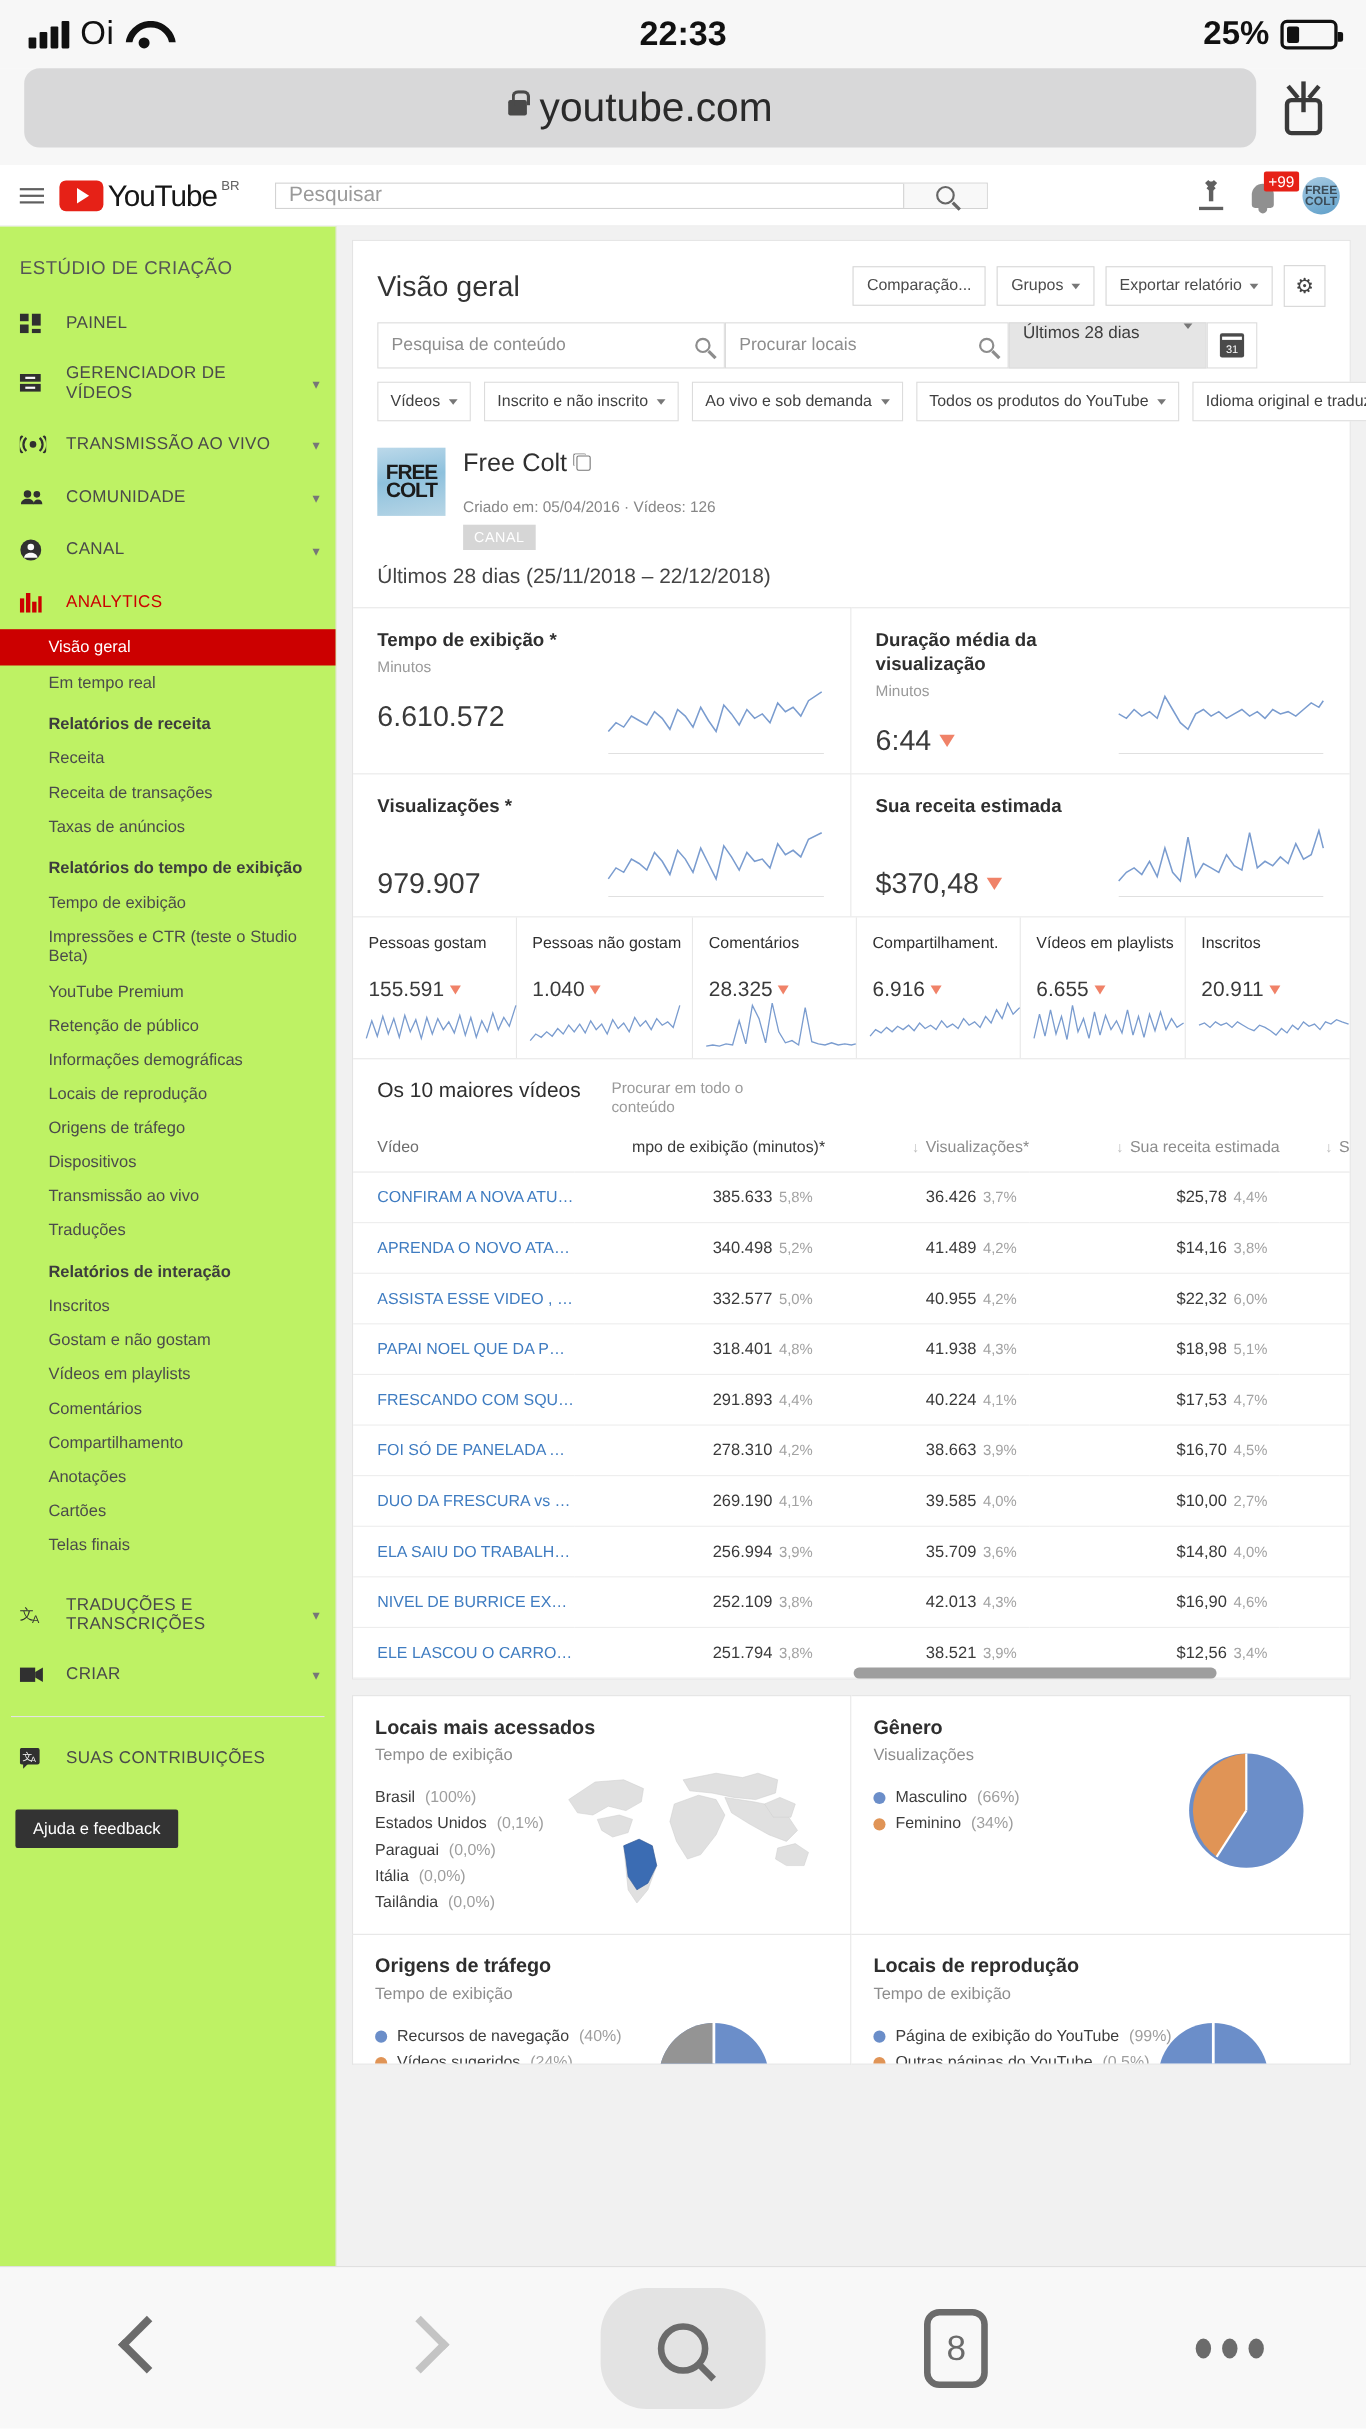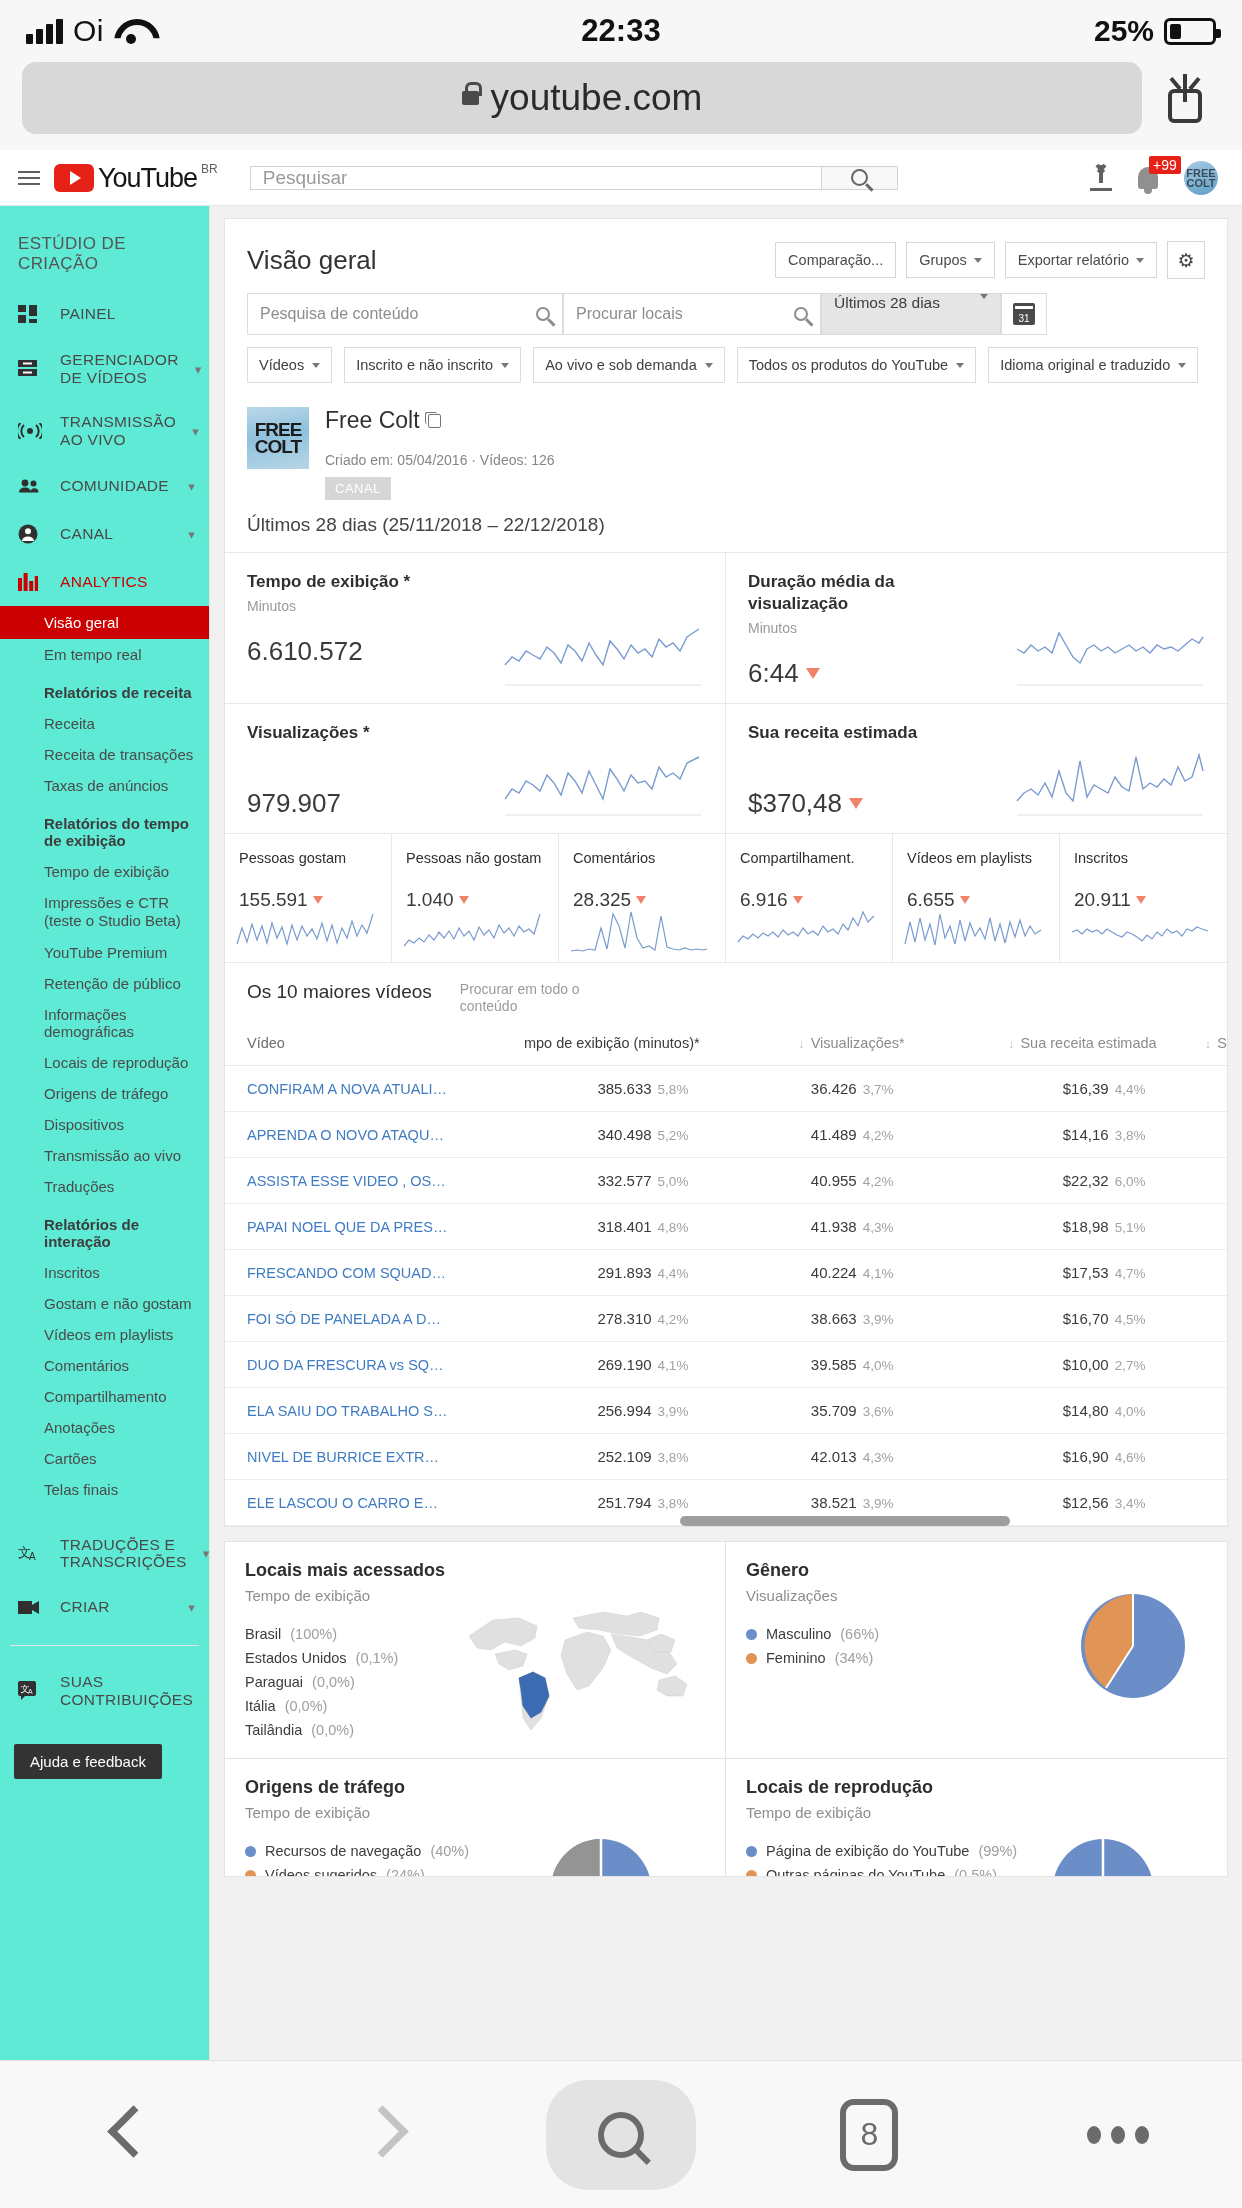--- a/index.html
+++ b/index.html
@@ -155,21 +155,21 @@
   }
   .avatar span {
     font-size: 11px; font-weight: bold; color:#3b4b57; line-height: 10px; text-align:center;
   }
 
   
   .body-row { display:flex; height: 1854px; }
 
   
   .sidebar {
-    width: 210px; background: #5eead4; border-right: 1px solid #e3e3e3;
+    width: 306px; background: #bef264; border-right: 1px solid #e3e3e3;
     padding-top: 18px; flex-shrink: 0;
   }
   .studio-title {
     font-size: 17px; color:#555; letter-spacing:.4px; padding: 10px 0 16px 18px; font-weight: 500;
   }
   .nav-main {
     display:flex; align-items:center; gap: 16px; padding: 13px 14px 13px 18px;
     font-size: 15.5px; color:#4a4a4a; letter-spacing:.3px;
   }
   .nav-main .chev { margin-left:auto; color:#777; font-size: 13px; }
@@ -790,21 +790,21 @@
                   <th><span class="arr">↓</span><span>Visualizações*</span></th>
                   <th><span class="arr">↓</span><span>Sua receita estimada</span></th>
                   <th><span class="arr">↓</span><span>S</span></th>
                 </tr>
               </thead>
               <tbody>
                 <tr>
                   <td class="c-video">CONFIRAM A NOVA ATUALIZAÇ…</td>
                   <td class="num"><span>385.633</span><span class="pct">5,8%</span></td>
                   <td class="num"><span>36.426</span><span class="pct">3,7%</span></td>
-                  <td class="num"><span>$16,39</span><span class="pct">4,4%</span></td>
+                  <td class="num"><span>$25,78</span><span class="pct">4,4%</span></td>
                   <td></td>
                 </tr>
                 <tr>
                   <td class="c-video">APRENDA O NOVO ATAQUE DO C…</td>
                   <td class="num"><span>340.498</span><span class="pct">5,2%</span></td>
                   <td class="num"><span>41.489</span><span class="pct">4,2%</span></td>
                   <td class="num"><span>$14,16</span><span class="pct">3,8%</span></td>
                   <td></td>
                 </tr>
                 <tr>

